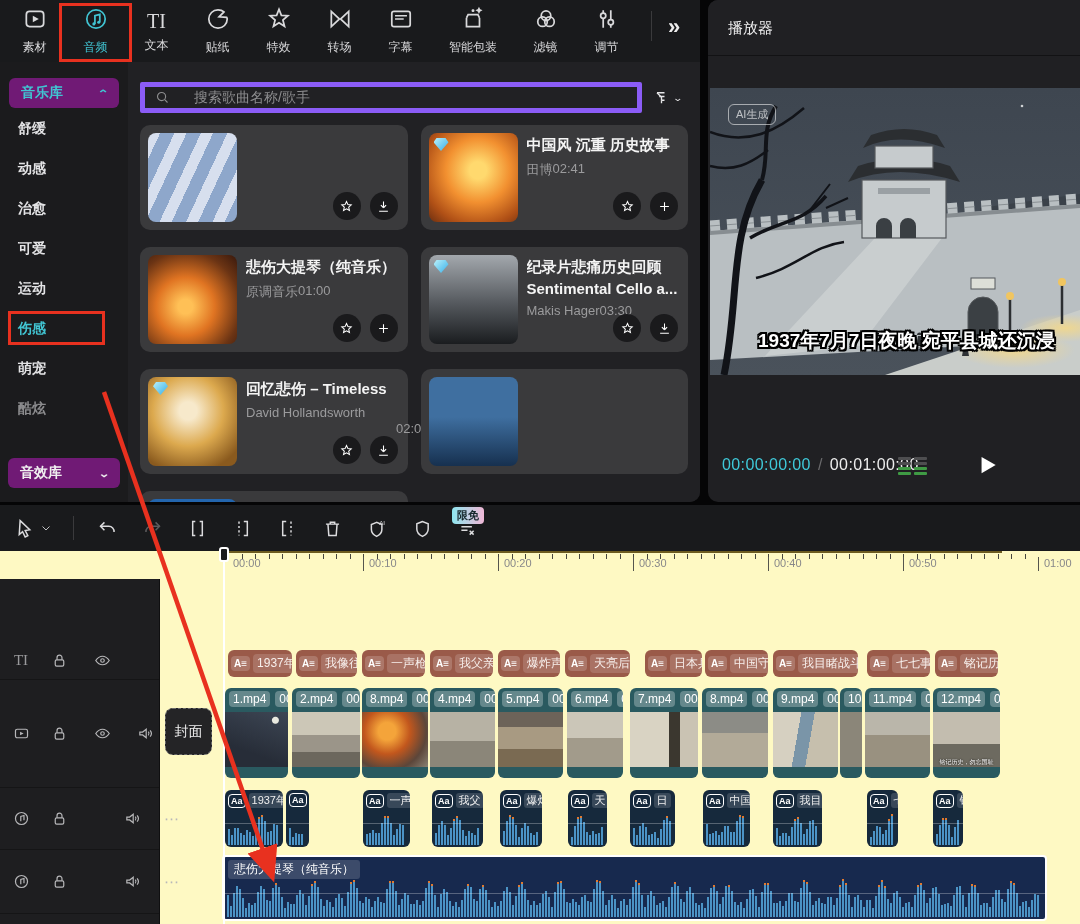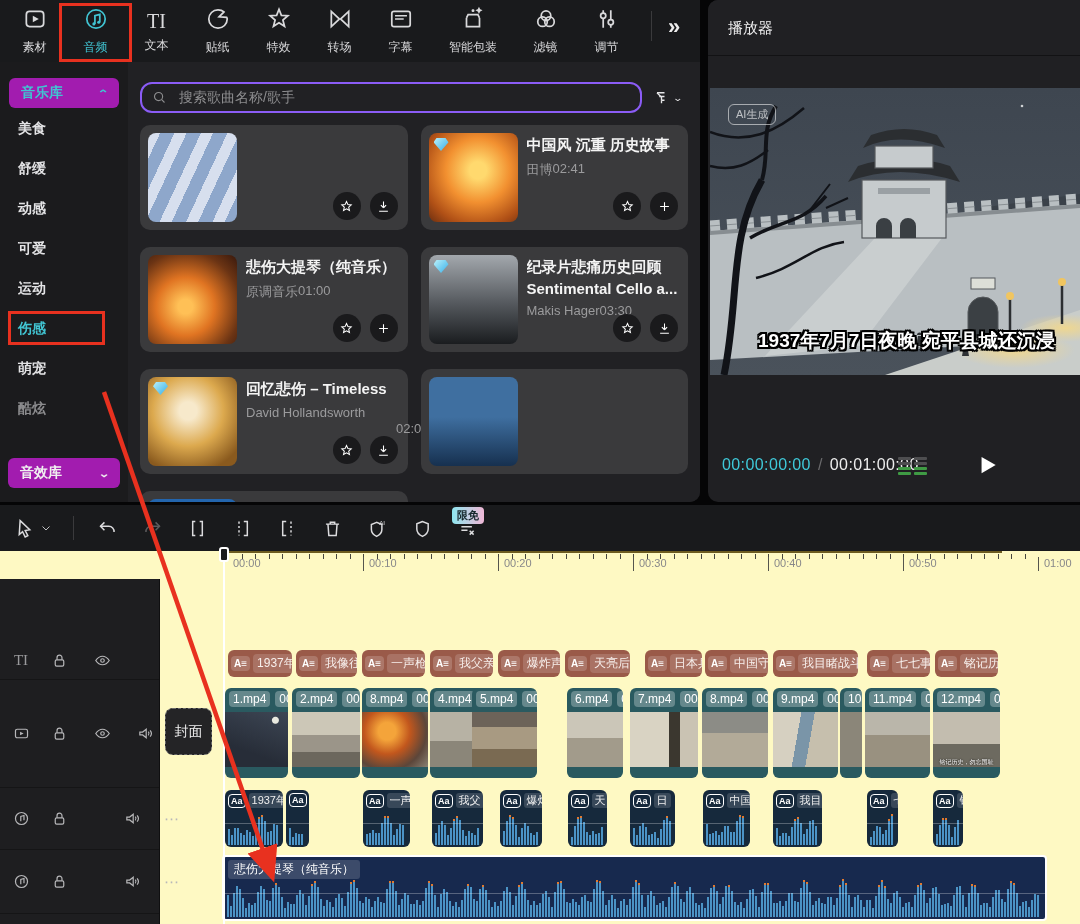--- a/index.html
+++ b/index.html
@@ -16,32 +16,32 @@
   .tb-item svg { width:26px; height:26px; stroke:#d9d9db; fill:none; stroke-width:1.6; }
   .tb-item.active { color:#41c4d2; }
   .tb-item.active svg { stroke:#41c4d2; }
   .tb-sep { width:1px; height:30px; background:#3a3a3c; margin:0 10px 10px 14px; }
   .tb-expand { color:#efefef; font-size:22px; font-weight:bold; margin-left:6px; margin-bottom:8px; cursor:pointer; }
   .red-frame { position:absolute; border:3px solid #e8311f; pointer-events:none; z-index:40; }
   .tb-item.active .red-frame { left:-6px; right:-6px; top:-3px; bottom:-6px; }
 
   .content { display:flex; height:440px; }
   .sidebar { width:128px; background:#1b1b1d; position:relative; padding-top:16px; flex:none; }
-  .lib-pill, .sfx-pill { margin:0 9px; height:30px; background:#a21caf; border-radius:6px; display:flex; align-items:center; justify-content:space-between; padding:0 12px; font-size:14px; font-weight:bold; cursor:pointer; }
+  .lib-pill, .sfx-pill { margin:0 9px; height:30px; background:#701a75; border-radius:6px; display:flex; align-items:center; justify-content:space-between; padding:0 12px; font-size:14px; font-weight:bold; cursor:pointer; }
   .lib-pill { color:#41c4d2; }
   .sfx-pill { position:absolute; left:0; right:0; bottom:14px; margin:0 8px; color:#f0f0f0; z-index:5; }
   .chev { font-size:10px; transform:scaleX(1.4); }
   .cat { height:40px; line-height:40px; padding-left:18px; font-size:14px; font-weight:bold; color:#e3e3e5; cursor:pointer; position:relative; }
   .cat.active { color:#41c4d2; }
   .cat.dim { color:#8b8b8d; }
   .cat.active .red-frame { left:8px; right:23px; top:3px; bottom:3px; }
 
   .music-panel { flex:1; background:#212124; padding:20px 12px 0 12px; overflow:hidden; position:relative; }
   .search-row { display:flex; align-items:center; gap:12px; }
-  .search-box { flex:1; height:31px; border:2px solid #8b5cf6; border-radius:12px; display:flex; align-items:center; gap:12px; padding:0 10px; color:#8d8d8f; font-size:14px; cursor:text; }
+  .search-box { flex:1; height:31px; border:5px solid #8b5cf6; border-radius:2px; display:flex; align-items:center; gap:24px; padding:0 10px; color:#8d8d8f; font-size:14px; cursor:text; }
   .search-box svg { width:15px; height:15px; stroke:#8d8d8f; fill:none; stroke-width:1.8; flex:none; }
   .filter-btn { color:#e6e6e8; display:flex; align-items:center; gap:2px; cursor:pointer; padding-right:6px; }
   .filter-btn svg { width:18px; height:18px; stroke:#e6e6e8; fill:none; stroke-width:1.8; }
   .filter-btn .chev { font-size:9px; }
 
   .cards { display:grid; grid-template-columns:1fr 1fr; gap:17px 13px; margin-top:12px; }
   .card { background:#3a3a3c; border-radius:10px; height:105px; position:relative; padding:8px; cursor:pointer; }
   .thumb { width:89px; height:89px; border-radius:8px; position:relative; overflow:hidden; }
   .vipd { position:absolute; left:5px; top:5px; width:15px; height:13px; background:linear-gradient(135deg,#b9f0fa,#35aee8); clip-path:polygon(20% 0,80% 0,100% 32%,50% 100%,0 32%); }
   .meta { position:absolute; left:106px; top:11px; right:8px; }
@@ -229,23 +229,23 @@
       <div class="tb-sep"></div>
       <div class="tb-expand">»</div>
     </div>
 
     <div class="content">
       <div class="sidebar">
         <div class="lib-pill">
           <span>音乐库</span>
           <span class="chev">⌃</span>
         </div>
-        <div class="cat"><span>美食</span></div>
         <div class="cat"><span>舒缓</span></div>
         <div class="cat"><span>动感</span></div>
+        <div class="cat"><span>治愈</span></div>
         <div class="cat"><span>可爱</span></div>
         <div class="cat"><span>运动</span></div>
         <div class="cat active"><span>伤感</span><span class="red-frame"></span></div>
         <div class="cat"><span>萌宠</span></div>
         <div class="cat dim"><span>酷炫</span></div>
         <div class="sfx-pill">
           <span>音效库</span>
           <span class="chev">⌄</span>
         </div>
       </div>
@@ -726,21 +726,21 @@
           </div>
           <div class="vthumb tv3"></div>
         </div>
       <div class="vclip" style="left:430px;width:65px">
           <div class="vlabels">
             <span class="vpill">4.mp4</span>
             <span class="vpill">00</span>
           </div>
           <div class="vthumb tv4"></div>
         </div>
-      <div class="vclip" style="left:472px;width:65px">
+      <div class="vclip" style="left:498px;width:65px">
           <div class="vlabels">
             <span class="vpill">5.mp4</span>
             <span class="vpill">00</span>
           </div>
           <div class="vthumb tv5"></div>
         </div>
       <div class="vclip" style="left:567px;width:56px">
           <div class="vlabels">
             <span class="vpill">6.mp4</span>
             <span class="vpill">00</span>

